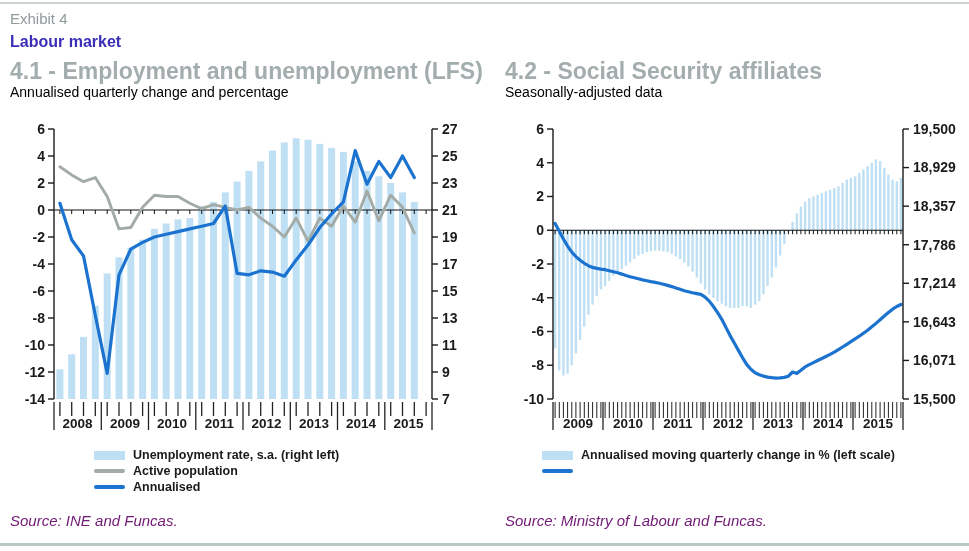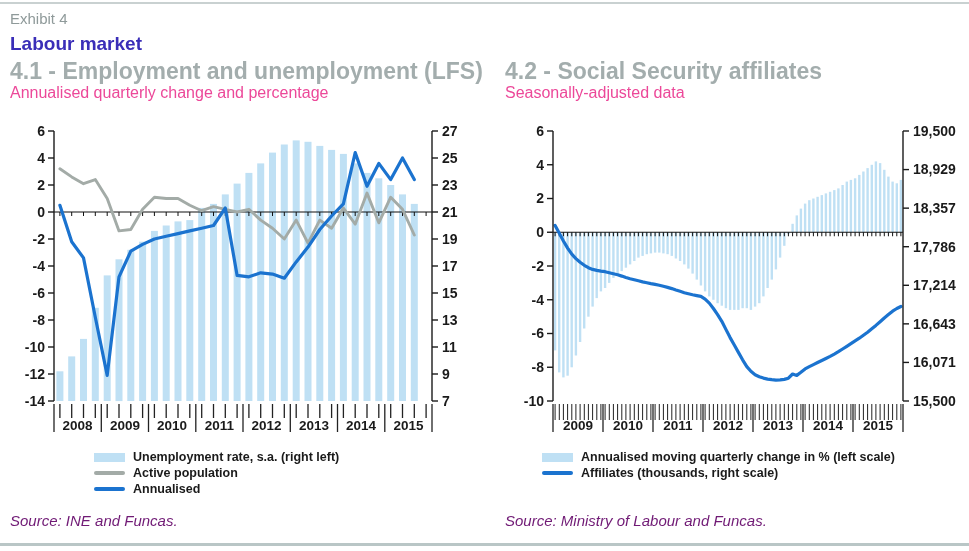--- a/index.html
+++ b/index.html
@@ -1,26 +1,26 @@
 <!DOCTYPE html>
 <html><head>
 <meta charset="utf-8">
 <style>
   html,body{margin:0;padding:0;background:#ffffff;}
   .page{position:relative;width:969px;height:551px;background:#fff;overflow:hidden;
         font-family:"Liberation Sans","DejaVu Sans",sans-serif;color:#1a1a1a;}
   .rule-top{position:absolute;left:0;top:2px;width:969px;height:2px;background:#c9d1d1;}
   .rule-bottom{position:absolute;left:0;top:543px;width:969px;height:3px;background:#b9c6c6;}
   .exhibit{position:absolute;left:10px;top:10px;font-size:15px;color:#8f9a9a;}
-  .page-title{position:absolute;left:10px;top:33px;font-size:19px;font-weight:bold;color:#3a2eb8;}
+  .page-title{position:absolute;left:10px;top:33px;font-size:16px;font-weight:bold;color:#3a2eb8;}
   .col{position:absolute;top:60px;width:478px;}
   .col-l{left:10px;}
   .col-r{left:505px;}
   .chart-heading{font-size:23px;font-weight:bold;color:#a3adad;line-height:22px;white-space:nowrap;}
-  .chart-subtitle{font-size:16px;color:#ec4899;margin-top:2px;}
+  .chart-subtitle{font-size:14px;color:#000000;margin-top:2px;}
   .chart-box{margin-top:17px;height:322px;}
   svg{display:block;}
   svg text{font-family:"Liberation Sans","DejaVu Sans",sans-serif;font-weight:bold;fill:#1a1a1a;}
   text.axis-label{font-size:14px;}
   text.year-label{font-size:13.5px;}
   .legend{margin-top:8px;padding-left:84px;}
   .col-r .legend{padding-left:37px;}
   .legend-item{display:flex;align-items:center;height:16px;}
   .swatch{width:31px;margin-right:8px;flex:none;}
   .swatch-bar{height:9px;}
@@ -550,21 +550,20 @@
           </g>
         </svg>
       </div>
     <div class="legend">
         <div class="legend-item">
           <span class="swatch swatch-bar" style="background: rgb(191, 224, 244);"></span>
           <span class="legend-label">Annualised moving quarterly change in % (left scale)</span>
         </div>
         <div class="legend-item">
           <span class="swatch swatch-line" style="background: rgb(27, 115, 207);"></span>
-          <span class="legend-label">Affiliates (thousands, right scale)</span>
         </div>
       </div>
   </section>
 
   <div class="source source-l">Source: INE and Funcas.</div>
   <div class="source source-r">Source: Ministry of Labour and Funcas.</div>
   <div class="rule-bottom"></div>
 </div>
 
 </body></html>

